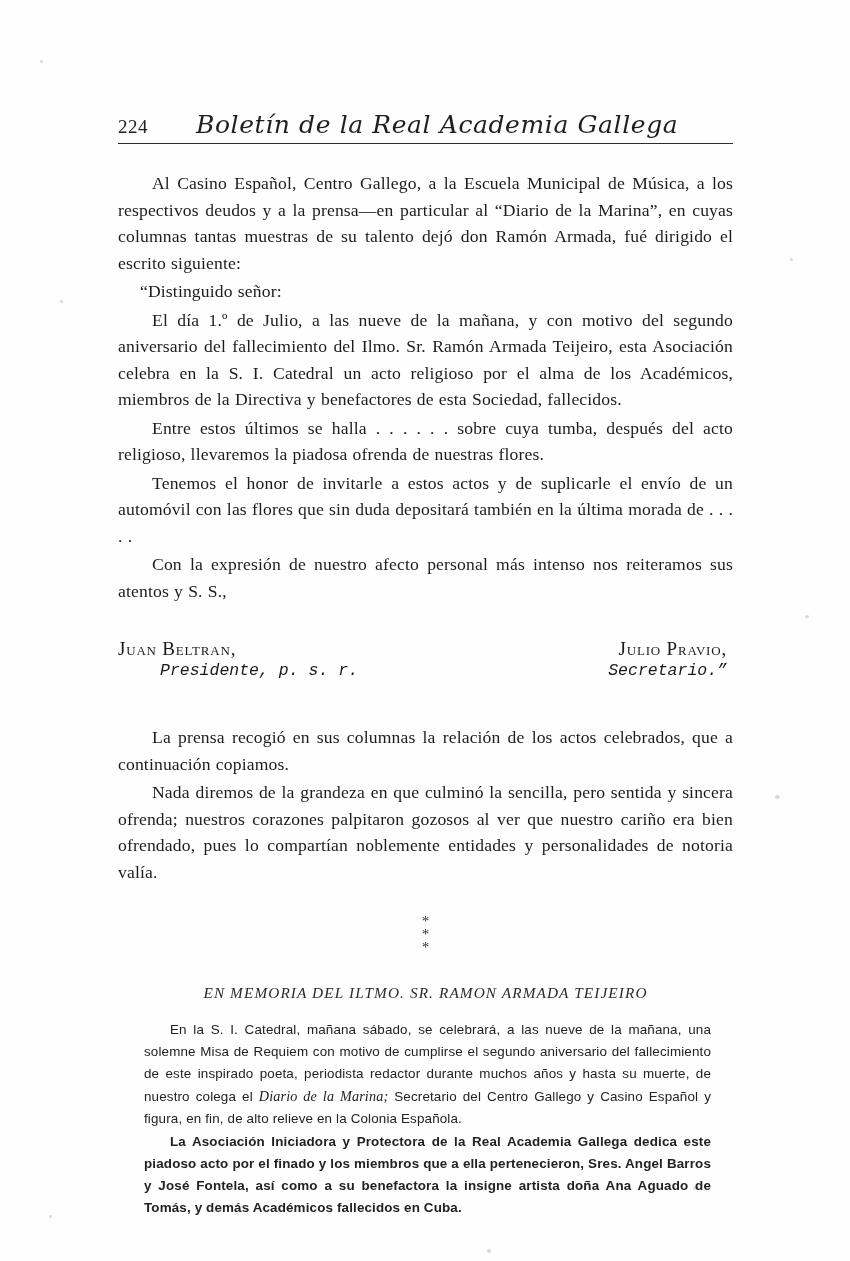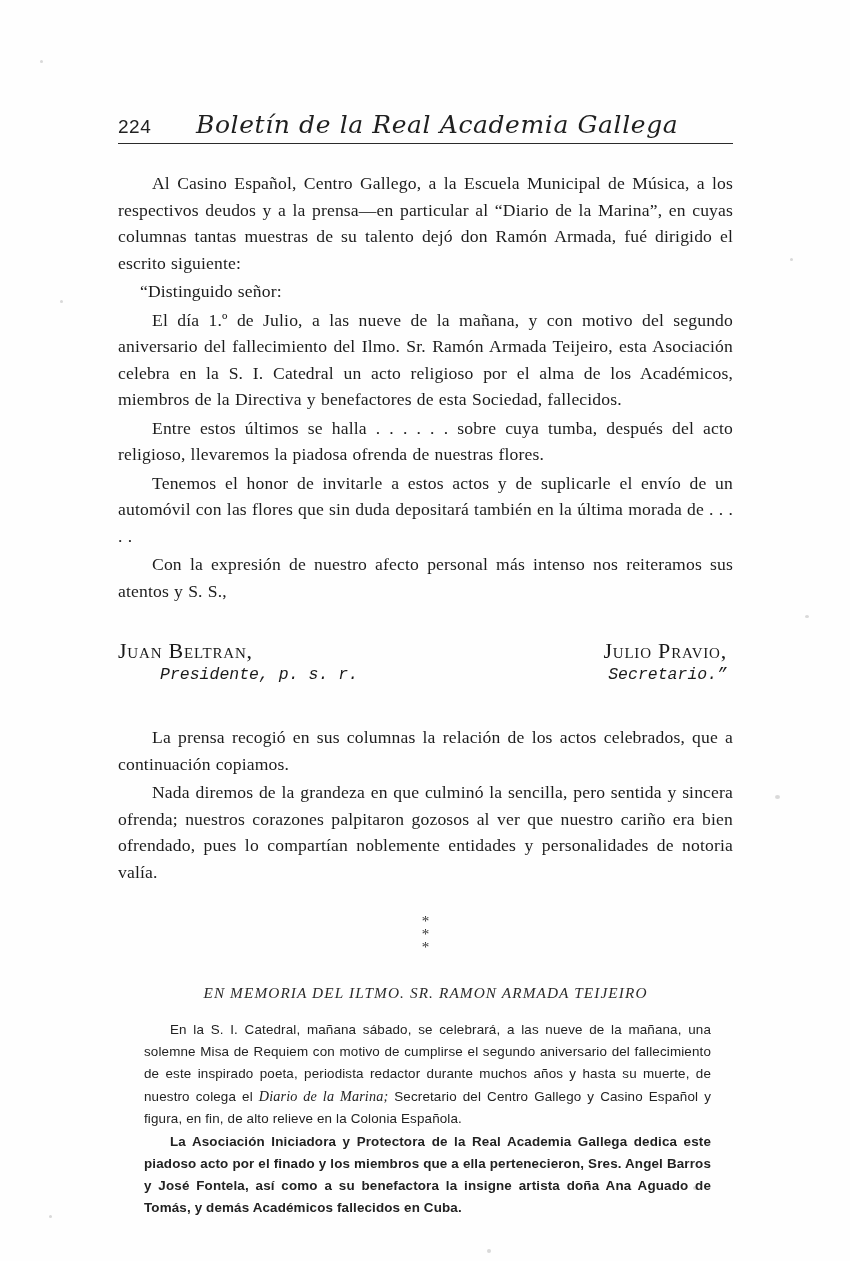--- a/index.html
+++ b/index.html
@@ -39,21 +39,21 @@
 
   
   .header-row {
     display: flex;
     align-items: baseline;
     justify-content: flex-start;
     padding-bottom: 4px;
     border-bottom: 1.4px solid #2b2b2b;
   }
   .folio {
-    font-family: Liberation Sans, sans-serif;
+    font-family: Liberation Serif, serif;
     font-size: 19px;
     letter-spacing: .5px;
     color: #222;
     width: 78px;
   }
   .running-title {
     font-family: "DejaVu Serif", serif;
     font-style: italic;
     font-size: 25px;
     letter-spacing: .6px;
@@ -89,21 +89,21 @@
   }
   .sig {
     position: absolute;
     top: 0;
   }
   .sig.left  { left: 0px; }
   .sig.right { right: 6px; text-align: right; }
   .sig .name {
     font-variant: small-caps;
     letter-spacing: .8px;
-    font-size: 22px;
+    font-size: 19px;
     white-space: nowrap;
   }
   .sig .role {
     font-style: italic;
     font-size: 16.5px;
     margin-top: 1px;
     white-space: nowrap;
     font-family: Liberation Mono, monospace;
   }
   .sig.left .role { padding-left: 42px; }

